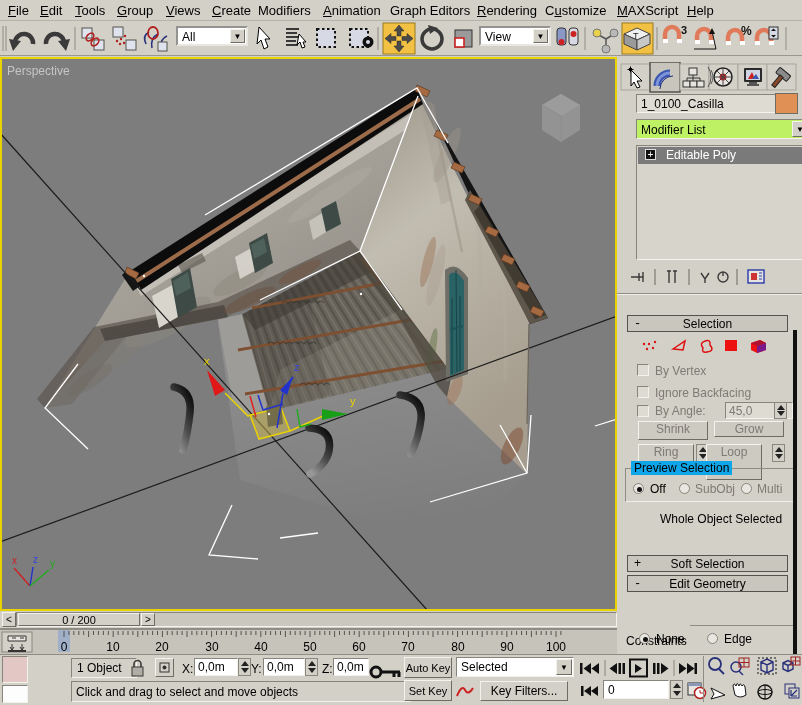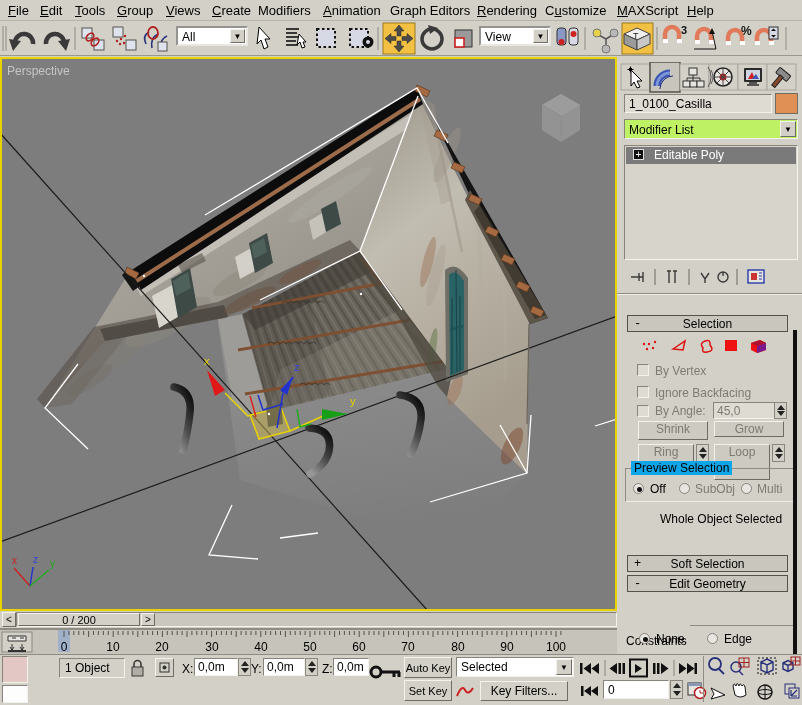--- a/index.html
+++ b/index.html
@@ -8,21 +8,21 @@
 
 #menubar { position:absolute; left:0; top:0; width:802px; height:21px; background:#d3d0c7; font-size:13px; color:#000; border-bottom:1px solid #b5b2a9; }
 .mi { position:absolute; top:3px; white-space:nowrap; }
 .mi u { text-decoration:underline; }
 
 #toolbar { position:absolute; left:0; top:22px; width:802px; height:34px; background:#d3d0c7; border-bottom:1px solid #9a978e; }
 .combo { position:absolute; background:#fff; border:2px inset #e8e6e0; font-size:12px; color:#000; }
 .combo .dd { position:absolute; right:1px; top:1px; bottom:1px; width:15px; background:#d3d0c7; border:1px solid; border-color:#f4f2ec #6f6c64 #6f6c64 #f4f2ec; text-align:center; font-size:8px; line-height:13px; color:#000; }
 
 #rpanel { position:absolute; left:617px; top:57px; width:185px; height:596px; background:#d3d0c7; font-size:12px; }
-.inset { background:#dedbd3; border:1px solid; border-color:#87847c #f4f2ec #f4f2ec #87847c; }
+.inset { background:#dedbd3; border:1px solid; border-color:#87847c #f4f2ec #f4f2ec #87847c;margin-left:12px; }
 .btn3d { background:#d3d0c7; border:1px solid; border-color:#f4f2ec #6f6c64 #6f6c64 #f4f2ec; }
 .roll { position:absolute; left:10px; width:161px; height:17px; background:#c9c6bd; border:1px solid #54524c; text-align:center; font-size:12px; color:#000; line-height:16px; }
 .roll .pm { position:absolute; left:6px; top:0px; font-family:"Liberation Mono",monospace; font-size:12px; }
 .gray { color:#7e7b74; }
 .cb { position:absolute; width:12px; height:12px; background:#dedbd3; border:1px solid; border-color:#87847c #f4f2ec #f4f2ec #87847c; }
 .radio { position:absolute; width:11px; height:11px; border-radius:50%; background:#e8e6e0; border:1px solid #87847c; }
 .rdot { position:absolute; left:3px; top:3px; width:5px; height:5px; border-radius:50%; background:#111; }
 .pbtn { position:absolute; background:#cdcac2; border:1px solid; border-color:#f4f2ec #6f6c64 #6f6c64 #f4f2ec; text-align:center; color:#7e7b74; font-size:12px; }
 
 #tslider { position:absolute; left:0; top:611px; width:617px; height:17px; background:#d3d0c7; }
@@ -525,21 +525,21 @@
 <div class="cb" style="left:20px;top:348px"></div>
       <span class="gray" style="position:absolute;left:38px;top:347px">By Angle:</span>
 <div class="inset" style="position:absolute;left:96px;top:345px;width:68px;height:17px">
         <span class="gray" style="position:absolute;left:3px;top:1px">45,0</span>
       </div>
 <div class="spin" style="left:157px;top:345px;height:17px"></div>
 <div class="pbtn" style="left:21px;top:364px;width:70px;height:19px">Shrink</div>
 <div class="pbtn" style="left:97px;top:364px;width:70px;height:16px">Grow</div>
 <div class="pbtn" style="left:21px;top:387px;width:56px;height:18px">Ring</div>
 <div class="spin" style="left:79px;top:387px;height:18px"></div>
-<div class="pbtn" style="left:97px;top:387px;width:56px;height:36px">Loop</div>
+<div class="pbtn" style="left:89px;top:387px;width:56px;height:36px">Loop</div>
 <div class="spin" style="left:155px;top:387px;height:18px"></div>
 
 <div style="position:absolute;left:8px;top:411px;width:170px;height:34px;border:1px solid;border-color:#8f8c84 #f0eee8 #f0eee8 #8f8c84"></div>
 <span style="position:absolute;left:14px;top:404px;background:#0ea5e9;padding:0 3px;font-size:12px">Preview Selection</span>
 <div class="radio" style="left:16px;top:426px">
         <div class="rdot"></div>
       </div>
       <span style="position:absolute;left:33px;top:425px">Off</span>
 <div class="radio" style="left:62px;top:426px"></div>
       <span class="gray" style="position:absolute;left:78px;top:425px">SubObj</span>
@@ -719,20 +719,23 @@
       </div>
 <div class="spin" style="left:305px;top:4px;height:18px"></div>
 <span style="position:absolute;left:322px;top:8px;font-size:12px">Z:</span>
 <div class="whitefield" style="left:333px;top:4px;width:36px;height:18px">
         <span style="position:absolute;left:3px;top:1px">0,0m</span>
       </div>
 <svg width="36" height="24" style="position:absolute;left:368px;top:8px">
 <circle cx="8" cy="10" r="5" fill="none" stroke="#111" stroke-width="3"></circle>
 <path d="M12,10 h20 M26,10 v5 M31,10 v5" stroke="#111" stroke-width="3"></path>
 </svg>
+<div class="inset" style="position:absolute;left:59px;top:27px;width:340px;height:21px;background:#d3d0c7;font-size:12px">
+        <span style="position:absolute;left:4px;top:3px">Click and drag to select and move objects</span>
+      </div>
 <div class="btn3d" style="position:absolute;left:404px;top:3px;width:48px;height:21px;text-align:center;font-size:11px;line-height:20px">Auto Key</div>
 <div class="btn3d" style="position:absolute;left:404px;top:26px;width:48px;height:21px;text-align:center;font-size:11px;line-height:20px">Set Key</div>
 <div class="whitefield" style="left:456px;top:3px;width:118px;height:20px">
         <span style="position:absolute;left:4px;top:2px">Selected</span>
 <div style="position:absolute;right:1px;top:1px;width:16px;height:16px;background:#d3d0c7;border:1px solid;border-color:#f4f2ec #6f6c64 #6f6c64 #f4f2ec;text-align:center;font-size:8px;line-height:15px">▼</div>
       </div>
 <svg width="22" height="22" style="position:absolute;left:454px;top:26px">
         <path d="M3,16 Q8,4 11,10 T19,8" fill="none" stroke="#cc2222" stroke-width="2"></path>
       </svg>
 <div class="btn3d" style="position:absolute;left:480px;top:27px;width:88px;height:20px;text-align:center;font-size:12px;line-height:19px">Key Filters...</div>

